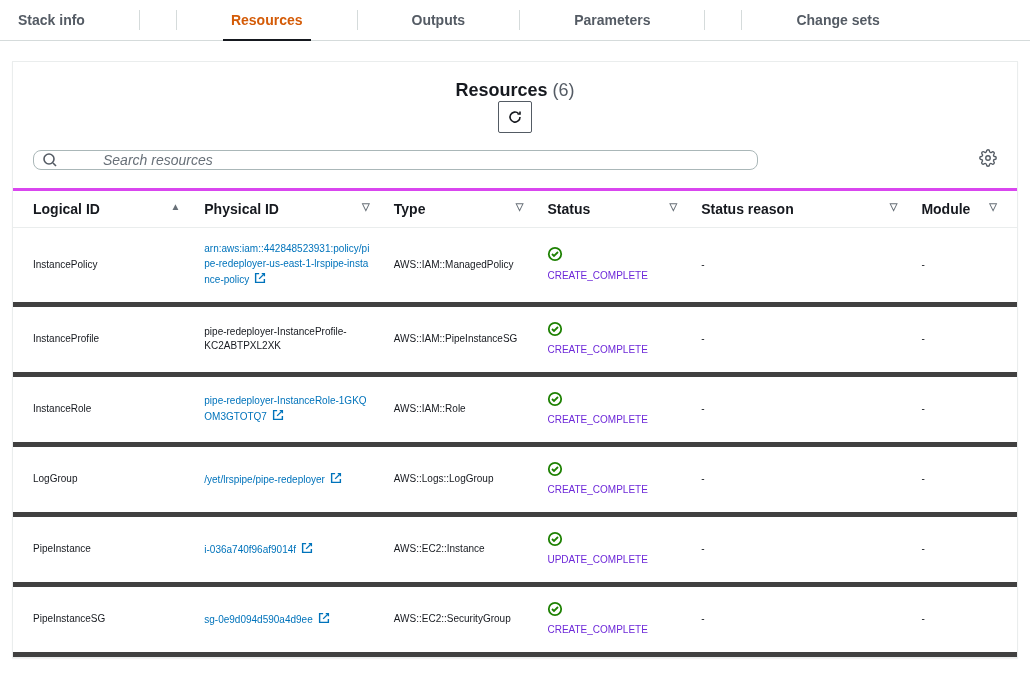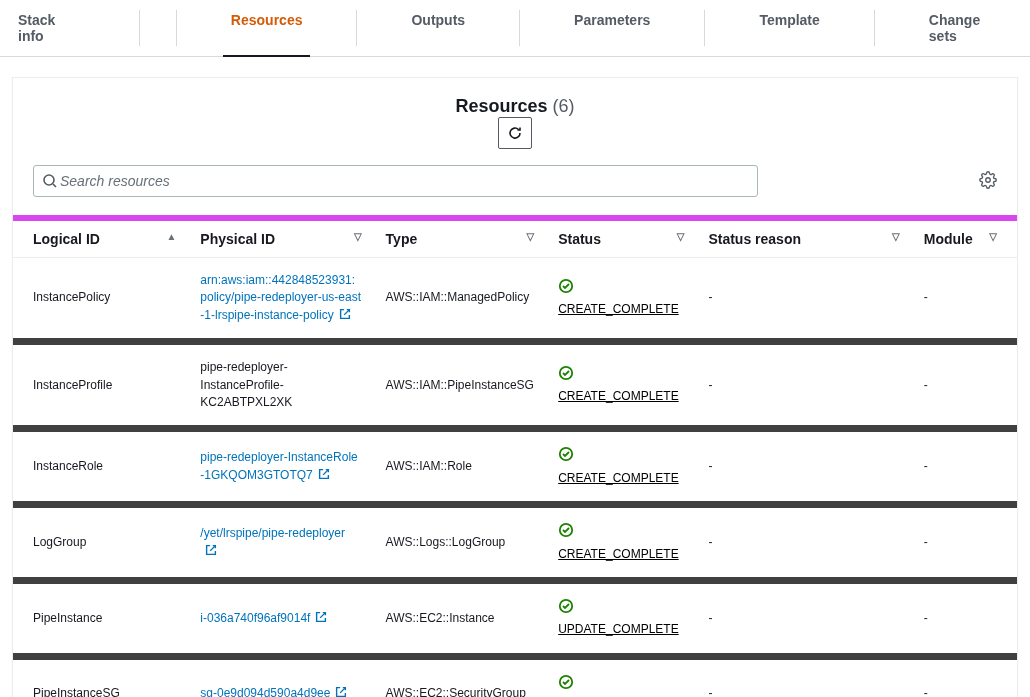--- a/index.html
+++ b/index.html
@@ -73,23 +73,24 @@
     display: flex;
     align-items: center;
     padding: 10px 20px 18px 20px;
     gap: 12px;
   }
   .search-box {
     flex: 0 0 725px;
     display: flex;
     align-items: center;
     border: 1px solid #aab7b8;
-    border-radius: 3px;
-    height: 32px;
+    border-radius: 8px;
+    height: 20px;
     padding: 0 8px;
+    gap: 43px;
   }
   .search-box input {
     border: none;
     outline: none;
     flex: 1;
     font-size: 14px;
     font-style: italic;
     color: #687078;
     background: transparent;
   }
@@ -104,56 +105,55 @@
   }
   
   table {
     width: 100%;
     border-collapse: collapse;
   }
   thead th {
     text-align: left;
     font-weight: 700;
     padding: 10px 12px;
-    border-top: 6px solid #d946ef;
+    border-top: 3px solid #d946ef;
     border-bottom: 1px solid #eaeded;
     color: #16191f;
     position: relative;
     font-size: 14px;
   }
   thead th:first-child { padding-left: 20px; }
   thead th:last-child { padding-right: 20px; }
   th .sort-ind, th .filter-ind {
     float: right;
     color: #687078;
     font-size: 10px;
     margin-left: 6px;
   }
   tbody td {
     padding: 14px 12px;
-    border-bottom: 7px solid #404040;
+    border-bottom: 5px solid #404040;
     vertical-align: middle;
-    font-size: 12px;
+    font-size: 10px;
     line-height: 1.45;
   }
   tbody td:first-child { padding-left: 20px; }
   tbody td:last-child { padding-right: 20px; }
   .link {
     color: #0073bb;
     cursor: pointer;
     word-break: break-all;
   }
   .ext-icon {
     display: inline-block;
     vertical-align: -2px;
     margin-left: 4px;
   }
   .status {
-    color: #000000;
-    text-decoration: underline;
+    color: #6d28d9;
   }
   .status-icon {
     display: block;
     margin-bottom: 2px;
   }
   .col-logical   { width: 175px; }
   .col-physical  { width: 185px; }
   .col-type      { width: 150px; }
   .col-status    { width: 150px; }
   .col-reason    { width: 215px; }
@@ -166,21 +166,20 @@
 <div class="tabs" id="tab-bar">
     <div class="tab">Stack info</div>
     <div class="tab-sep"></div>
     <div class="tab-sep"></div>
     <div class="tab active">Resources</div>
     <div class="tab-sep"></div>
     <div class="tab">Outputs</div>
     <div class="tab-sep"></div>
     <div class="tab">Parameters</div>
     <div class="tab-sep"></div>
-    <div class="tab">Template</div>
     <div class="tab-sep"></div>
     <div class="tab">Change sets</div>
   </div>
 
 <div class="panel">
   <div class="panel-header">
     <div class="panel-title">
       <span>Resources</span>
       <span class="count">(6)</span>
     </div>

